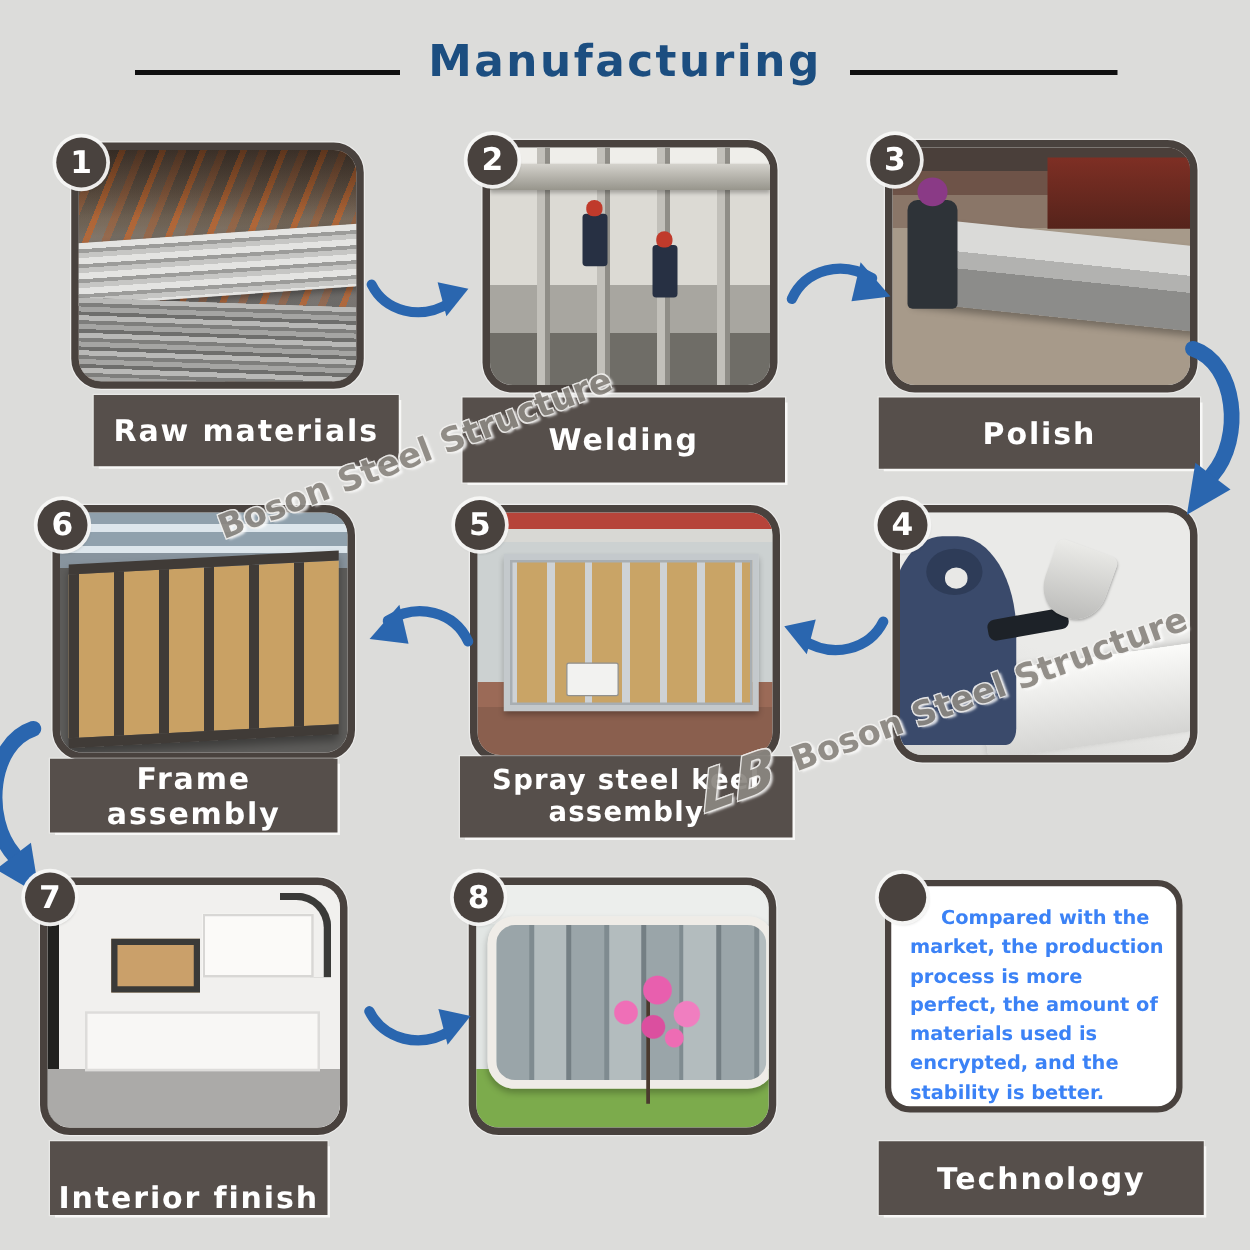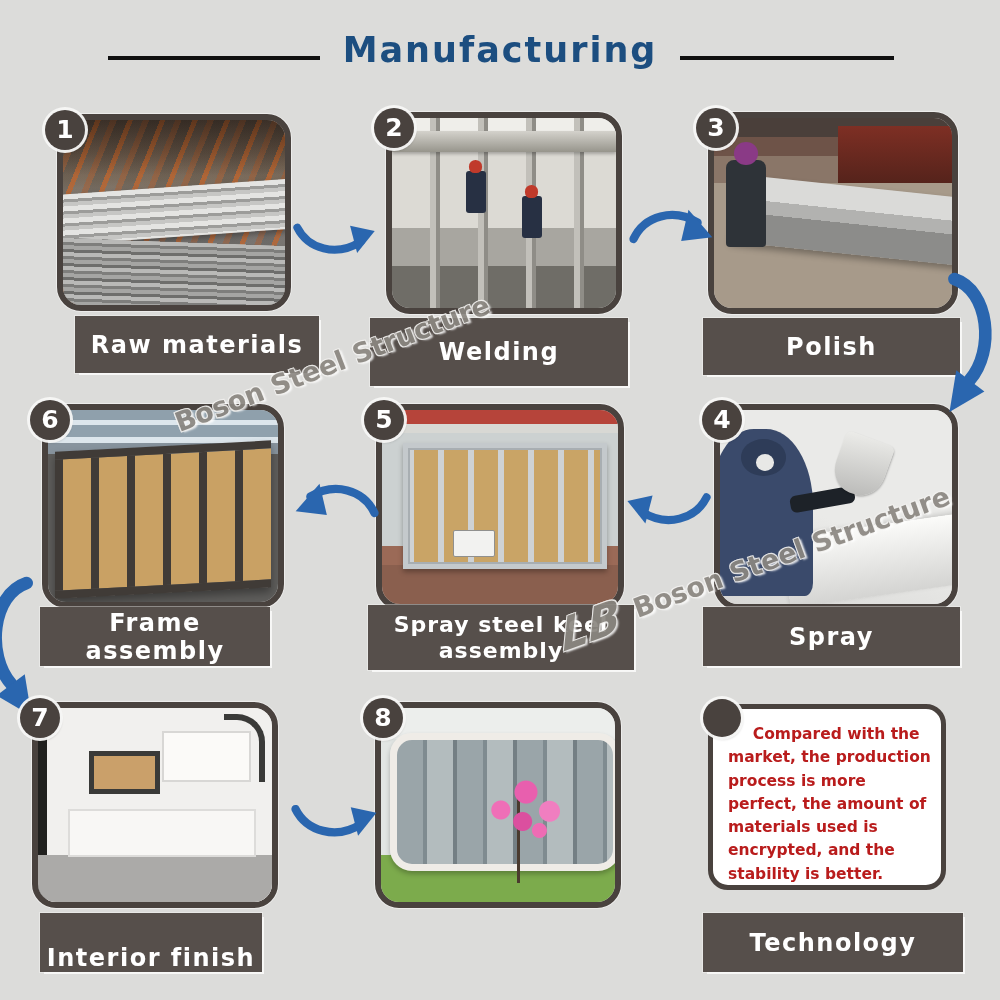--- a/index.html
+++ b/index.html
@@ -134,21 +134,21 @@
   .a45{left:622px;top:478px;width:90px;height:62px;}
   .a56{left:292px;top:470px;width:88px;height:66px;}
   .a67{left:-16px;top:574px;width:64px;height:148px;}
   .a78{left:290px;top:790px;width:92px;height:62px;}
   .flip{transform:scaleX(-1);}
 
   
   .techcard{position:absolute;left:708px;top:704px;width:238px;height:186px;background:#fff;
             border:5px solid #49423e;border-radius:20px;z-index:8;box-sizing:border-box;}
   .technote{margin:0;padding:14px 8px 0 15px;font-weight:bold;font-size:15.5px;line-height:1.5;
-            color:#b91c1c;text-indent:1.6em;text-align:left;}
+            color:#3b82f6;text-indent:1.6em;text-align:left;}
 
   
   .wm{position:absolute;z-index:50;pointer-events:none;white-space:nowrap;
       font-weight:bold;font-size:27px;color:#8b8781;transform-origin:left center;
       text-shadow:-1px -1px 0 #f2f1ef,1px -1px 0 #f2f1ef,-1px 1px 0 #f2f1ef,2px 2px 2px rgba(255,255,255,.9);
       opacity:.92;}
   .wm1{left:176px;top:408px;transform:rotate(-21deg);}
   .wm2{left:562px;top:610px;transform:rotate(-20deg);}
   .wm-logo{display:inline-block;transform:skewX(-16deg);font-size:44px;font-style:italic;
            margin-right:6px;vertical-align:-6px;}
@@ -221,23 +221,20 @@
 
   <div class="frame f4">
     <div class="scene s4">
       <div class="s4-panel"></div>
         <div class="s4-person"></div>
       <div class="s4-arm"></div>
         <div class="s4-gun"></div>
     </div>
   </div>
   <div class="badge b4">4</div>
-  <div class="plabel l4">
-    <span>Spray</span>
-  </div>
 
   <div class="frame f7">
     <div class="scene s7">
       <div class="s7-arc"></div>
         <div class="s7-window"></div>
       <div class="s7-upper"></div>
         <div class="s7-lower"></div>
     </div>
   </div>
   <div class="badge b7">7</div>

